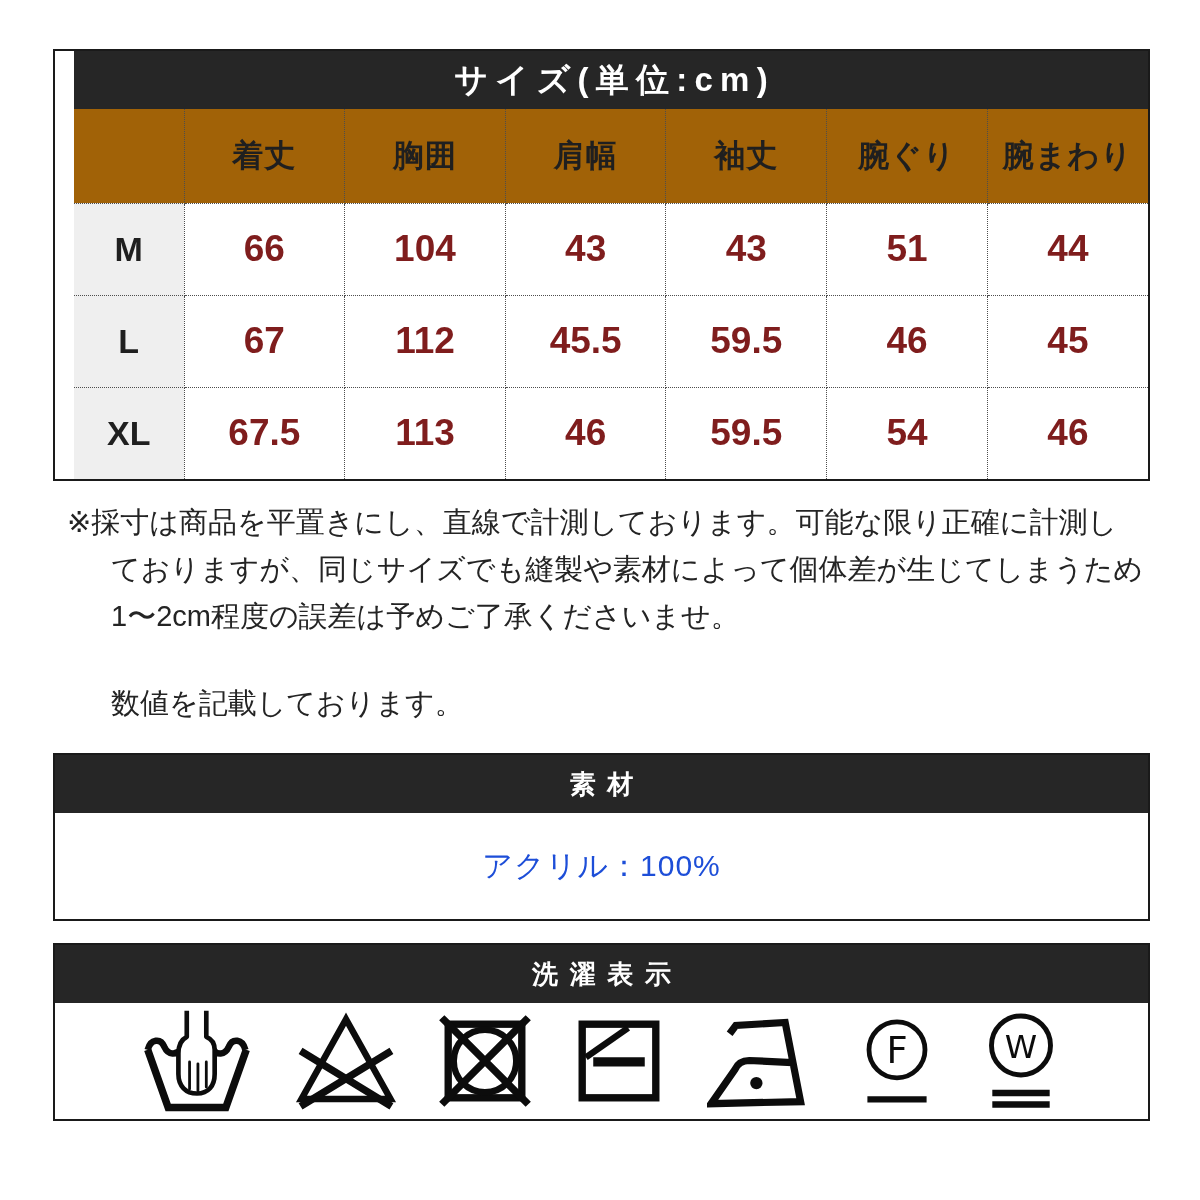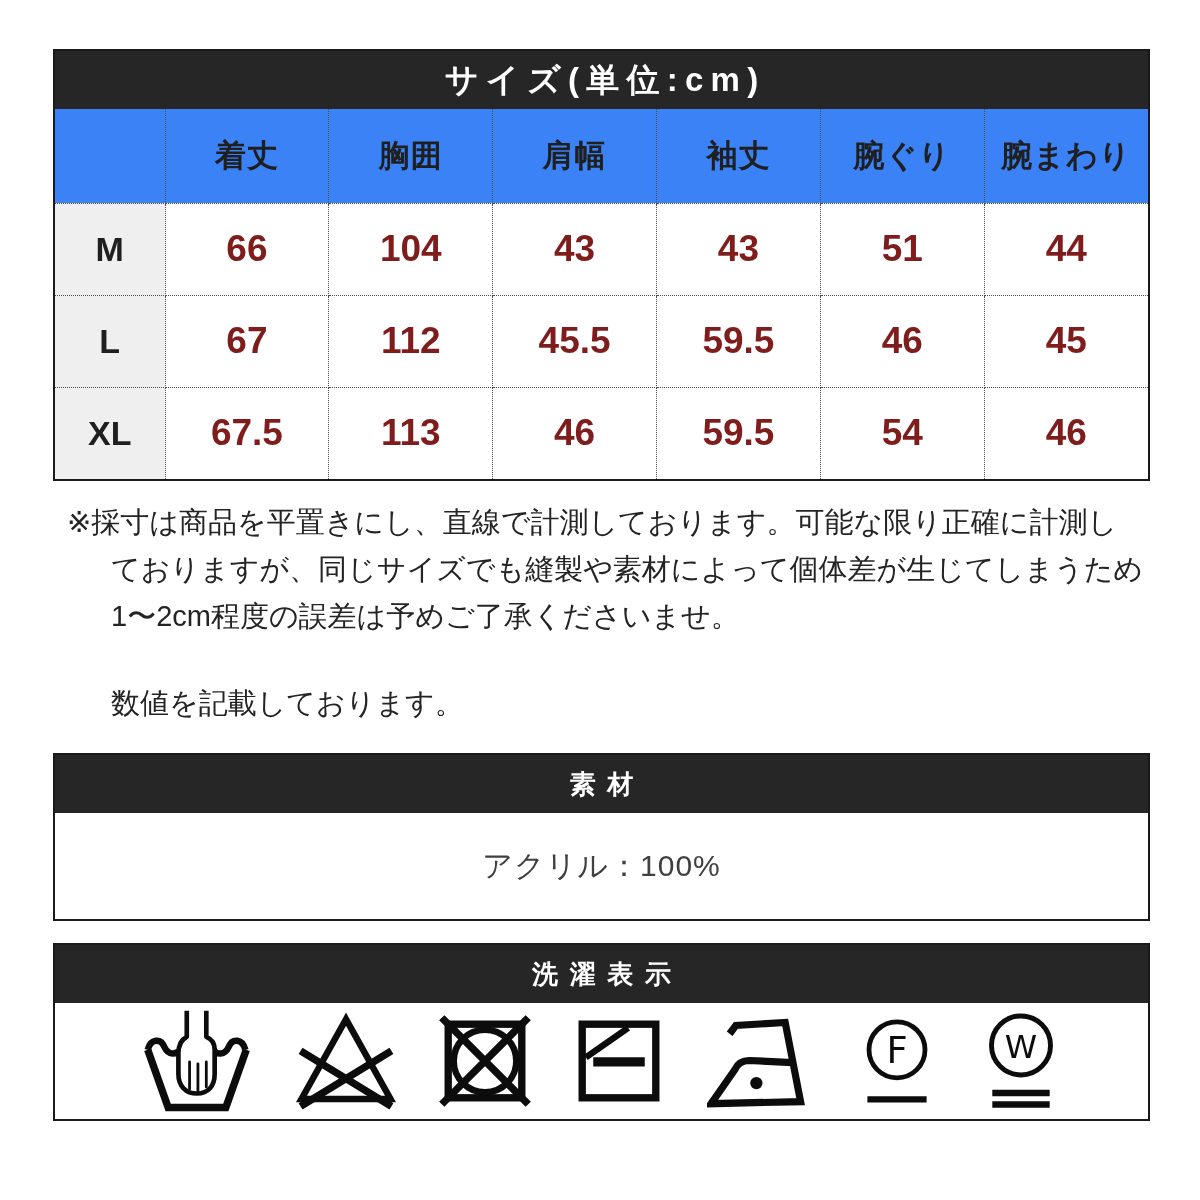--- a/index.html
+++ b/index.html
@@ -7,43 +7,43 @@
     font-family:"Liberation Sans","DejaVu Sans",sans-serif; color:#1f1f1f; }
   .page { padding:49px 50px 0 53px; }
 
   
   .band { height:58px; background:#262626; color:#fff; display:flex;
           align-items:center; justify-content:center; font-weight:700; }
   .band-size span  { font-size:33px; letter-spacing:.22em; padding-left:.22em; }
   .band-small span { font-size:26px; letter-spacing:.45em; padding-left:.45em; }
 
   
-  .size-block { border:2px solid #1a1a1a; }
+  .size-block { border:2px solid #1a1a1a;padding-left:19px; }
   .size-table { width:100%; border-collapse:collapse; table-layout:fixed; }
   .size-table col.label-col { width:110px; }
   .size-table th, .size-table td { border:1px dotted #4d4d4d; text-align:center; vertical-align:middle; }
   .size-table tr > *:first-child { border-left:none; }
   .size-table tr > *:last-child  { border-right:none; }
-  .size-table thead th { border-top:none; height:94px; background:#3b82f6;
+  .size-table thead th { border-top:none; height:94px; background:#a16207;
         font-size:31px; font-weight:700; letter-spacing:1px; }
   .size-table tbody th { background:#efefef; font-size:34px; font-weight:700; }
   .size-table tbody td { height:92px; font-size:37px; font-weight:700; color:#7f1d1d; }
   .size-table tbody tr:last-child > * { border-bottom:none; }
 
   
   .notes { margin:18px 0 0 14px; font-size:29px; line-height:47px; color:#242424; }
   .note + .note { margin-top:40px; }
   .nline { display:block; }
   .nline.indent { padding-left:44px; }
 
   
   .boxed { border:2px solid #1a1a1a; }
   .material-block { margin-top:26px; }
   .material-content { height:106px; display:flex; align-items:center;
-        justify-content:center; font-size:30px; letter-spacing:1px; color:#404040; }
+        justify-content:center; font-size:30px; letter-spacing:1px; color:#1d4ed8; }
   .care-block { margin-top:22px; }
   .icons-row { height:116px; display:flex; align-items:center;
         justify-content:center; gap:42px; }
   .cicon { display:flex; align-items:center; }
   .cicon svg { display:block; }
 </style>
 </head>
 <body>
 
 <div class="page">

